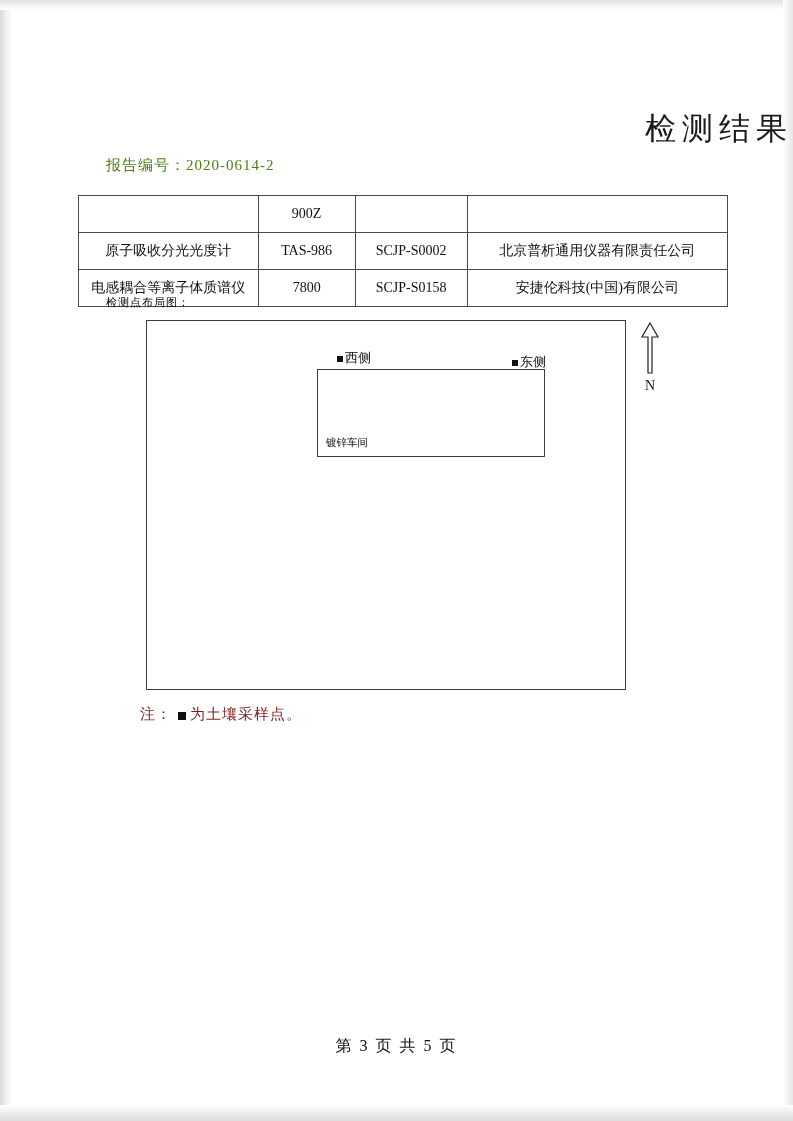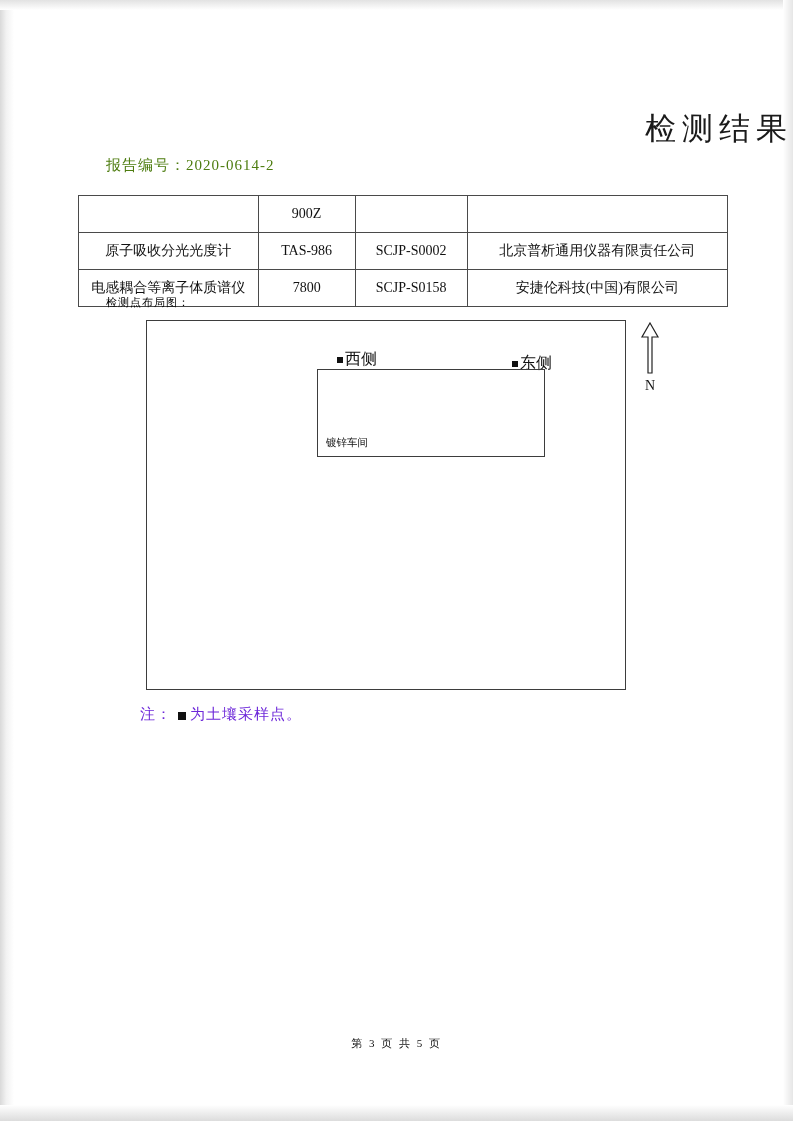--- a/index.html
+++ b/index.html
@@ -118,21 +118,21 @@
   .workshop-label {
     position: absolute;
     left: 8px;
     bottom: 6px;
     font-size: 10.5px;
     color: #111;
     white-space: nowrap;
   }
   .sample-point {
     position: absolute;
-    font-size: 16px;
+    font-size: 13px;
     color: #111;
     white-space: nowrap;
   }
   .sample-point .marker {
     display: inline-block;
     width: 6px;
     height: 6px;
     background: #111;
     margin-right: 2px;
     vertical-align: middle;
@@ -154,38 +154,38 @@
     margin-top: 4px;
     font-family: "Liberation Serif", serif;
   }
 
   .note {
     position: absolute;
     left: 140px;
     top: 705px;
     font-size: 15px;
     letter-spacing: 1px;
-    color: #6d28d9;
+    color: #7f1d1d;
   }
   .note .marker {
     display: inline-block;
     width: 8px;
     height: 8px;
     background: #111;
     margin: 0 4px 0 6px;
     vertical-align: middle;
   }
 
   .footer {
     position: absolute;
     left: 0;
     top: 1036px;
     width: 793px;
     text-align: center;
-    font-size: 11px;
+    font-size: 16px;
     letter-spacing: 2px;
     color: #111;
   }
 </style>
 </head>
 <body>
 
 <div class="page">
 
   <div class="scan-edge-left"></div>

